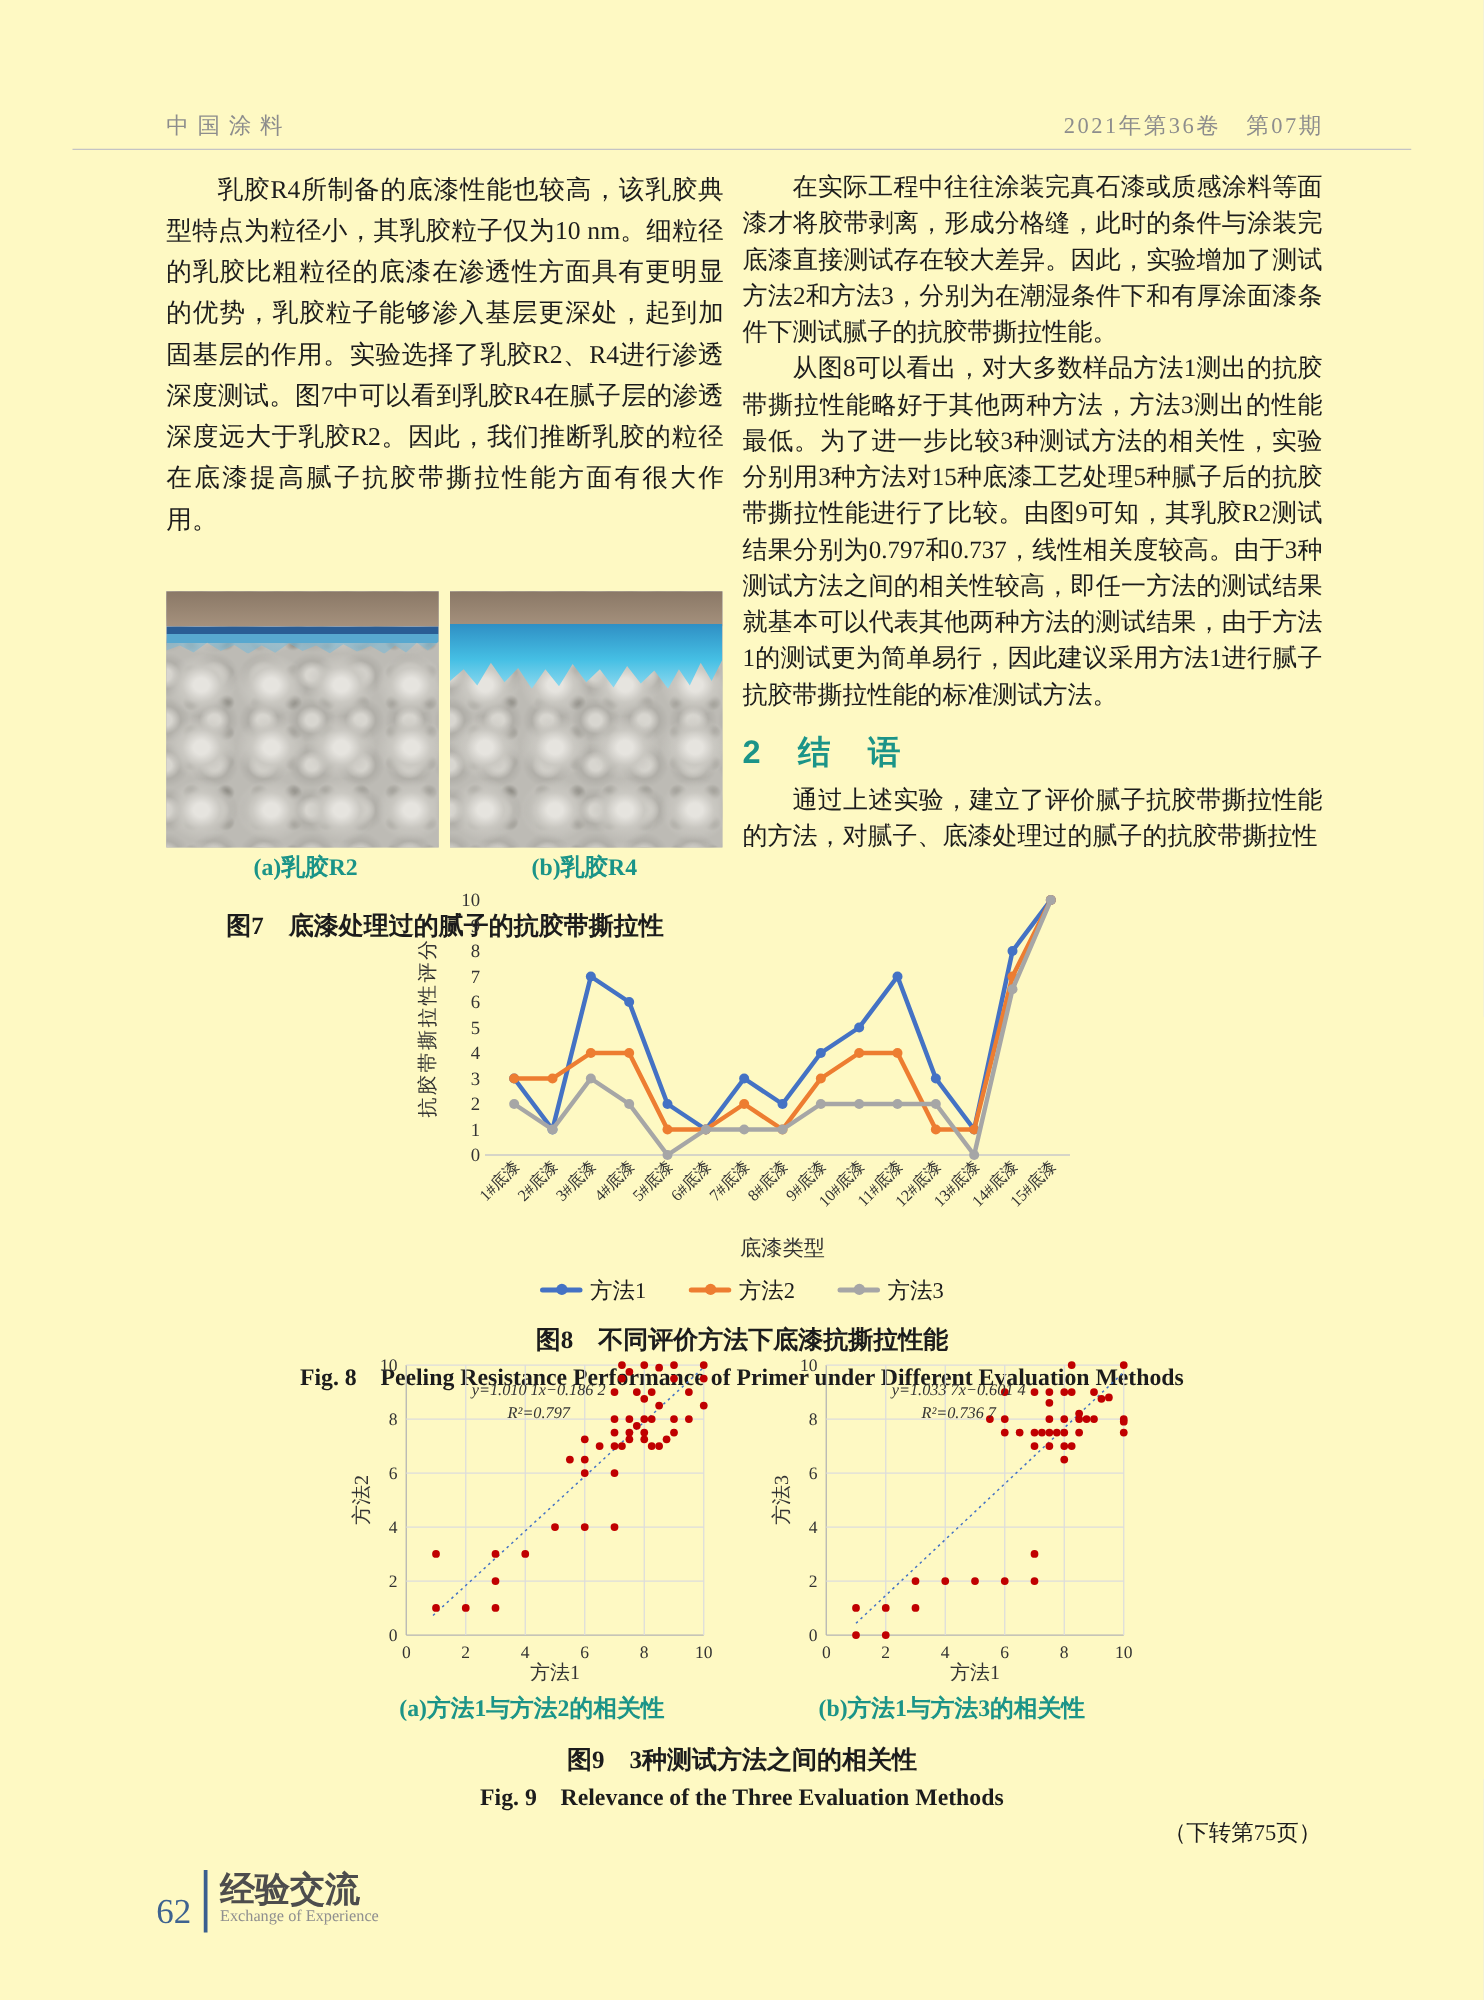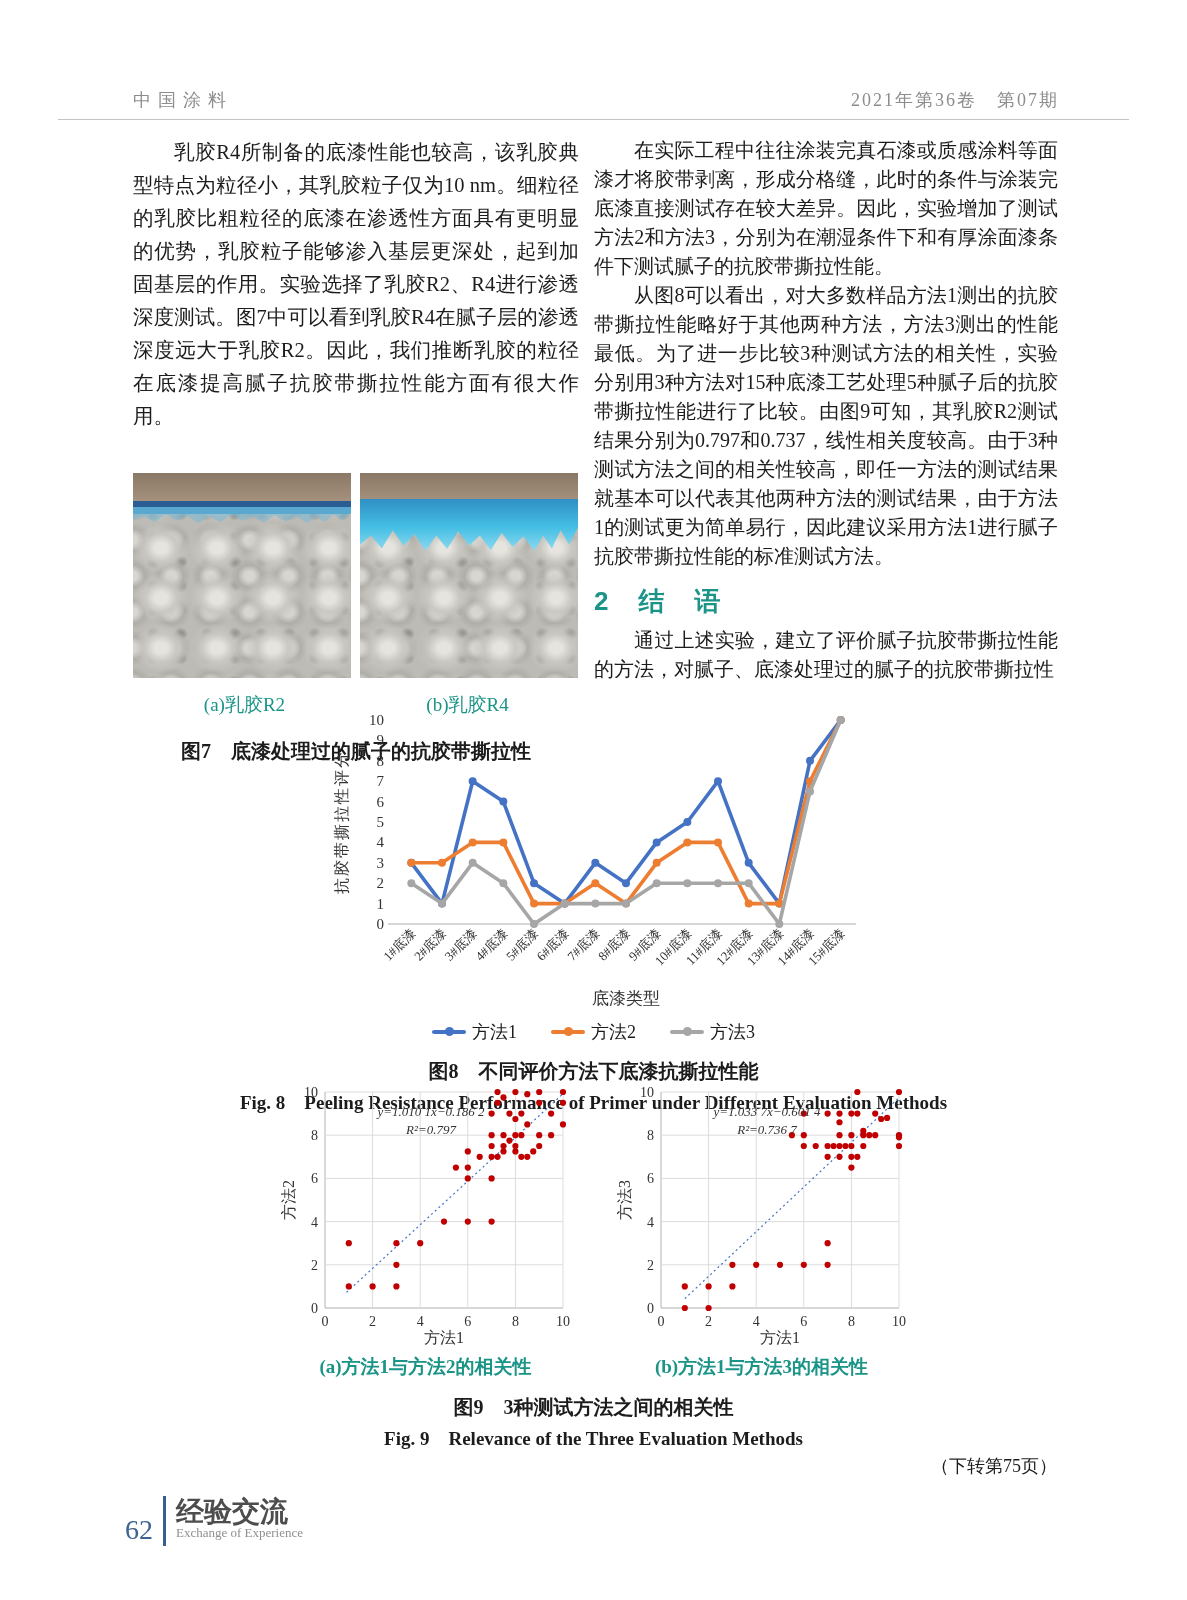--- a/index.html
+++ b/index.html
@@ -1,16 +1,16 @@
 <!DOCTYPE html>
 <html><head>
 <meta charset="utf-8">
 <style>
   html,body{margin:0;padding:0;background:#e9e9e9;}
-  .page{position:relative;width:1187px;height:1600px;background:#ffffff;margin:0 auto;
+  .page{position:relative;width:1187px;height:1600px;background:#fef9c3;margin:0 auto;
         font-family:"Liberation Serif","DejaVu Serif",serif;color:#1c1c1c;overflow:hidden;}
   
   .hdr-left{position:absolute;left:133px;top:88px;font-size:18px;color:#8d8d8d;letter-spacing:7px;}
   .hdr-right{position:absolute;right:128px;top:88px;font-size:18px;color:#8d8d8d;letter-spacing:2px;}
   .hdr-rule{position:absolute;left:58px;right:58px;top:119px;height:1px;background:#c4c4c4;}
   
   .col{position:absolute;top:136px;text-align:justify;}
   .col-left{left:133px;width:446px;font-size:20.5px;line-height:33px;}
   .col-right{left:594px;width:464px;font-size:20px;line-height:29px;}
   .para{text-indent:2em;margin:0;}
@@ -27,21 +27,21 @@
       radial-gradient(closest-side,#d8d6d0 25%,#b0aea8 62%,rgba(0,0,0,0) 100%),
       radial-gradient(closest-side,#88867f 12%,rgba(0,0,0,0) 55%);
     background-size:56px 50px,39px 36px,27px 24px;
     background-position:0 0,19px 13px,7px 5px;}
   .tan{position:absolute;left:0;right:0;top:0;height:28px;background:linear-gradient(#8a7866,#a5917d);}
   .jag{clip-path:polygon(0 0,100% 0,100% 55%,96% 88%,92% 60%,88% 95%,84% 70%,80% 100%,75% 72%,70% 92%,65% 65%,60% 98%,55% 70%,50% 90%,45% 62%,40% 96%,35% 70%,30% 100%,25% 68%,20% 90%,15% 60%,10% 95%,5% 70%,0 88%);}
   .blue-thin{position:absolute;left:0;right:0;top:28px;height:22px;
     background:linear-gradient(#2a5d94 0 28%,#58a8cf 28% 60%,rgba(120,185,215,.55) 60% 100%);}
   .blue-thick{position:absolute;left:0;right:0;top:26px;height:52px;
     background:linear-gradient(#2f8fc4,#45bfe4 55%,#8ed9ef);}
-  .fig7-sub{display:flex;margin-top:10px;font-size:19px;font-weight:normal;color:#1b9488;}
+  .fig7-sub{display:flex;margin-top:0;font-size:19px;font-weight:bold;color:#1b9488;}
   .fig7-sub span{flex:1;text-align:center;}
   .figcap-zh{margin-top:14px;text-align:center;font-weight:bold;font-size:20px;}
   .figcap-en{margin-top:4px;text-align:center;font-weight:bold;font-size:19px;line-height:27px;}
   
   .fig8-wrap{position:absolute;left:0;top:706px;width:100%;display:flex;flex-direction:column;align-items:center;}
   .legend{display:flex;gap:34px;margin-top:2px;font-size:18px;align-items:center;}
   .legend-item{display:flex;align-items:center;gap:6px;}
   .legend-line{position:relative;width:34px;height:4px;border-radius:2px;}
   .legend-line i{position:absolute;left:13px;top:-3px;width:9px;height:9px;border-radius:50%;display:block;background:inherit;}
   .fig9-wrap{position:absolute;left:0;top:1082px;width:100%;display:flex;flex-direction:column;align-items:center;}

